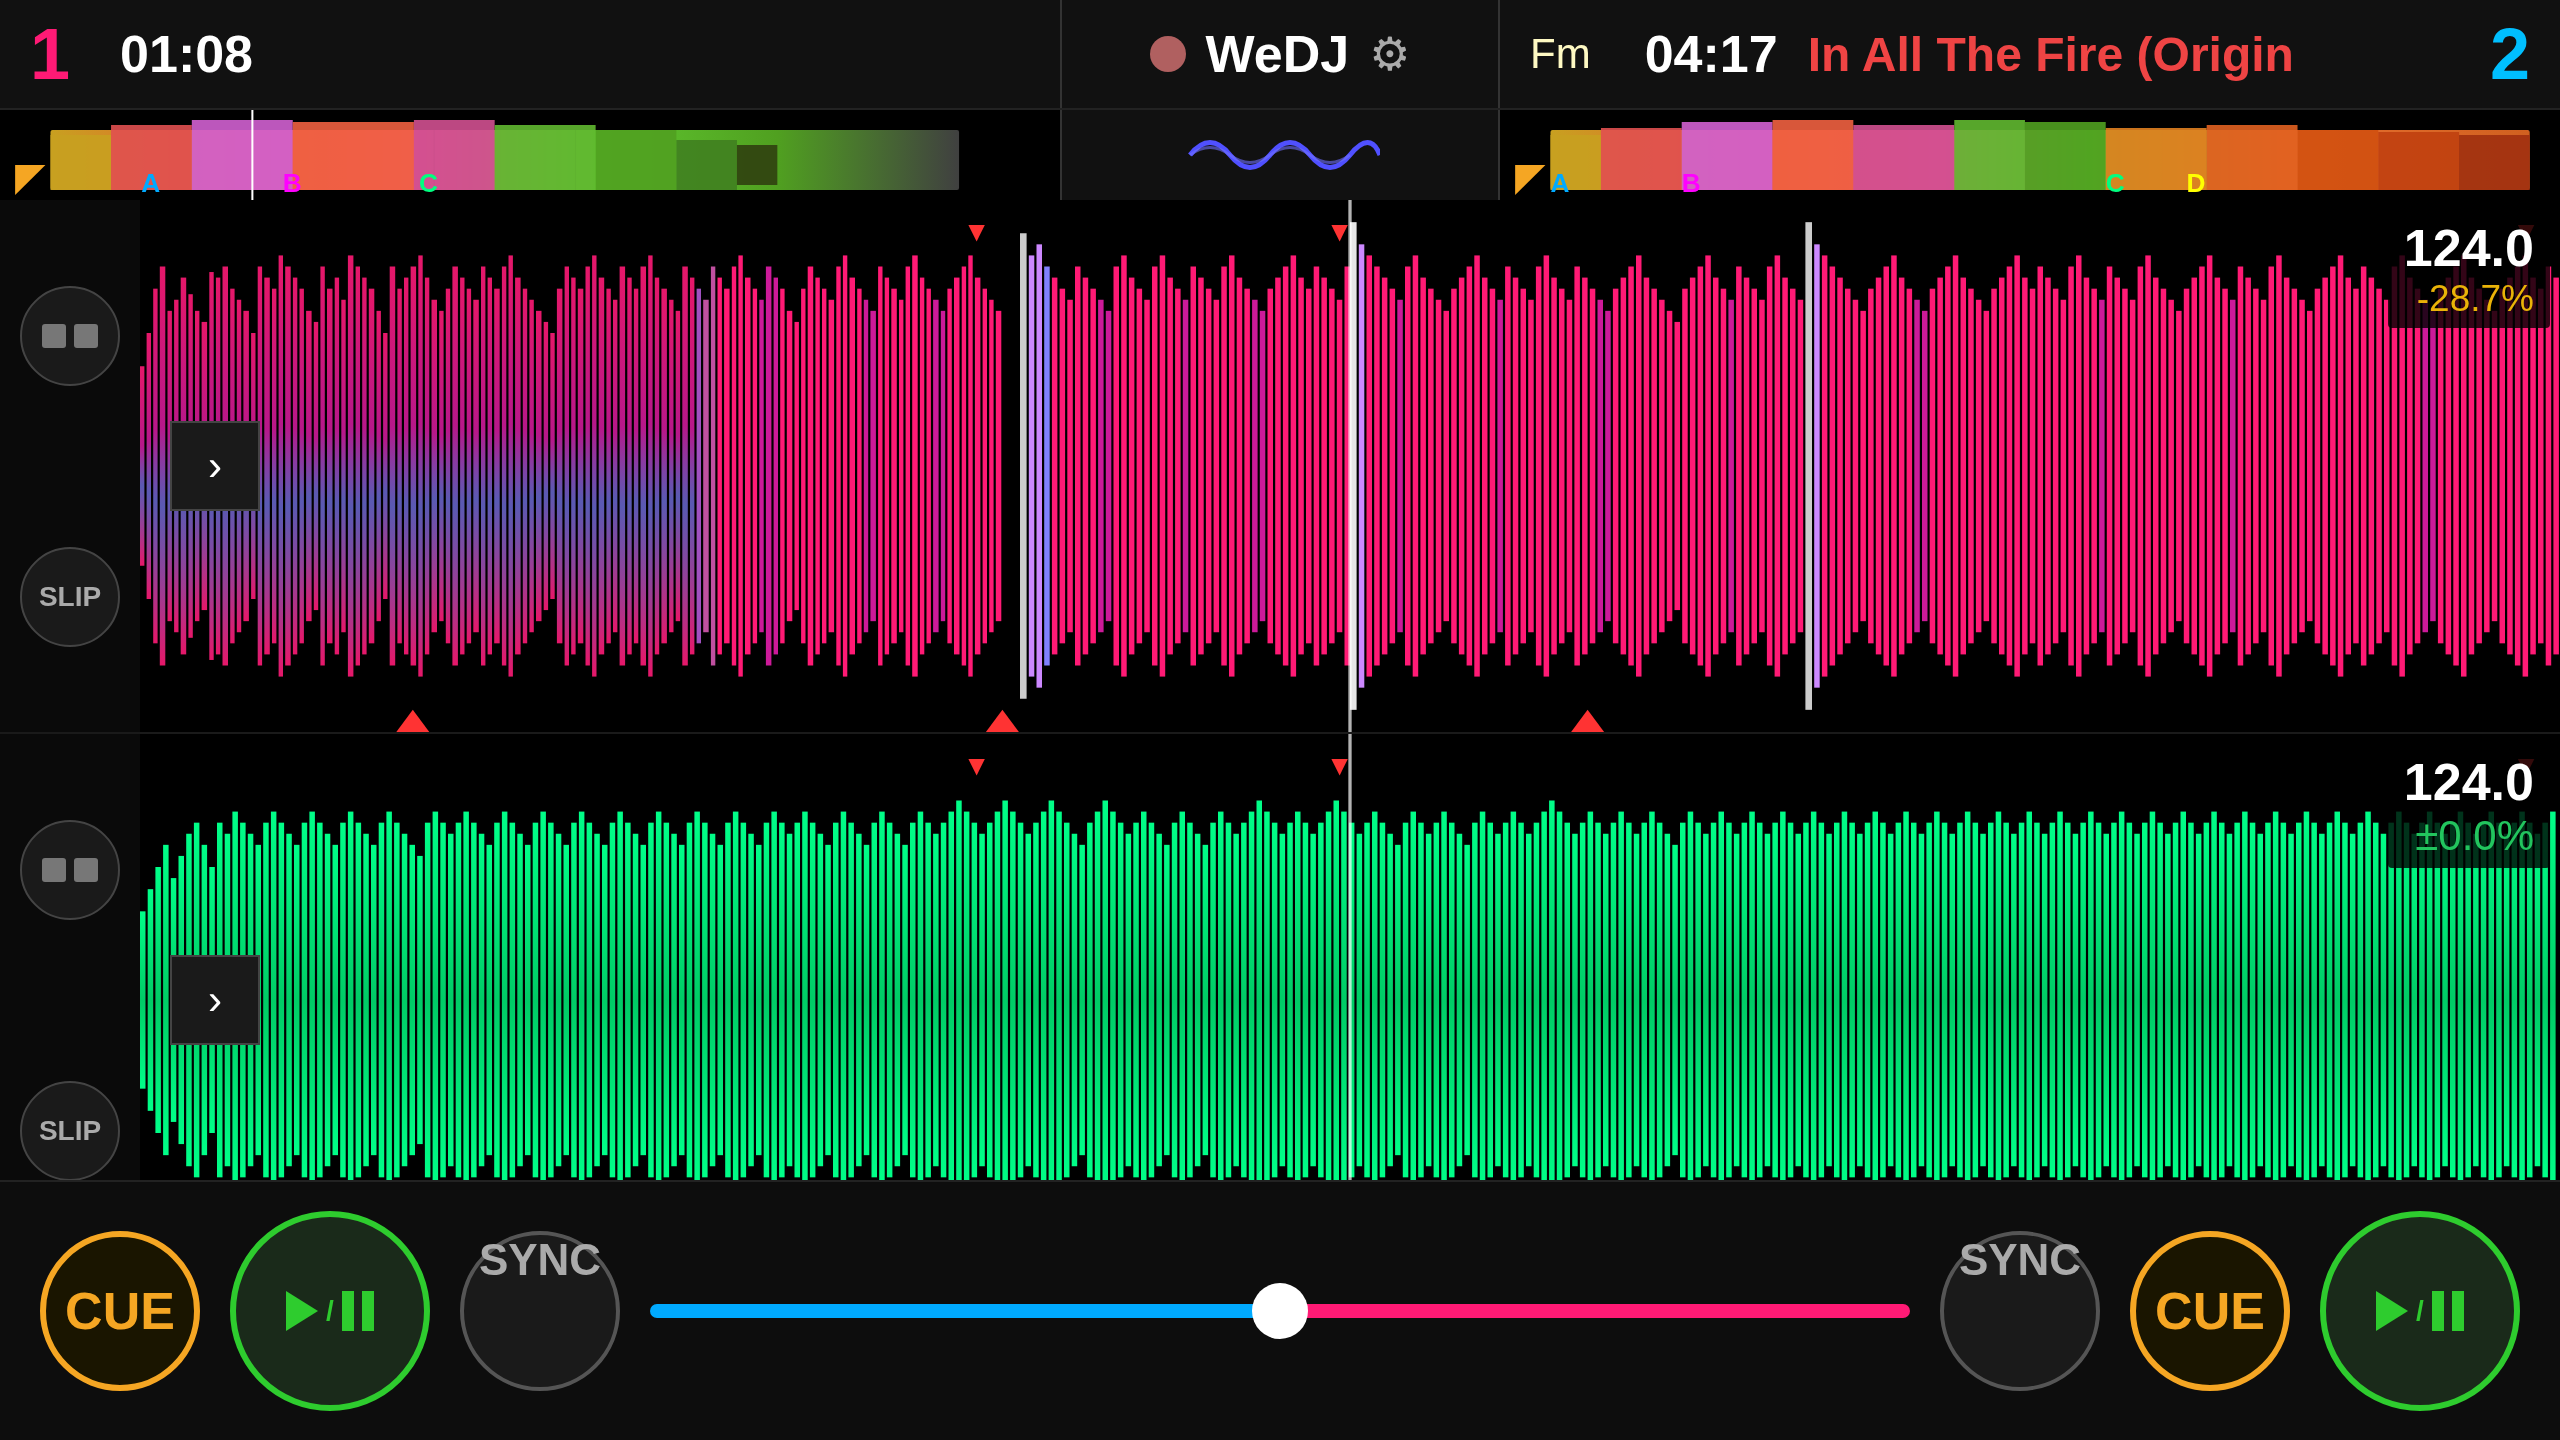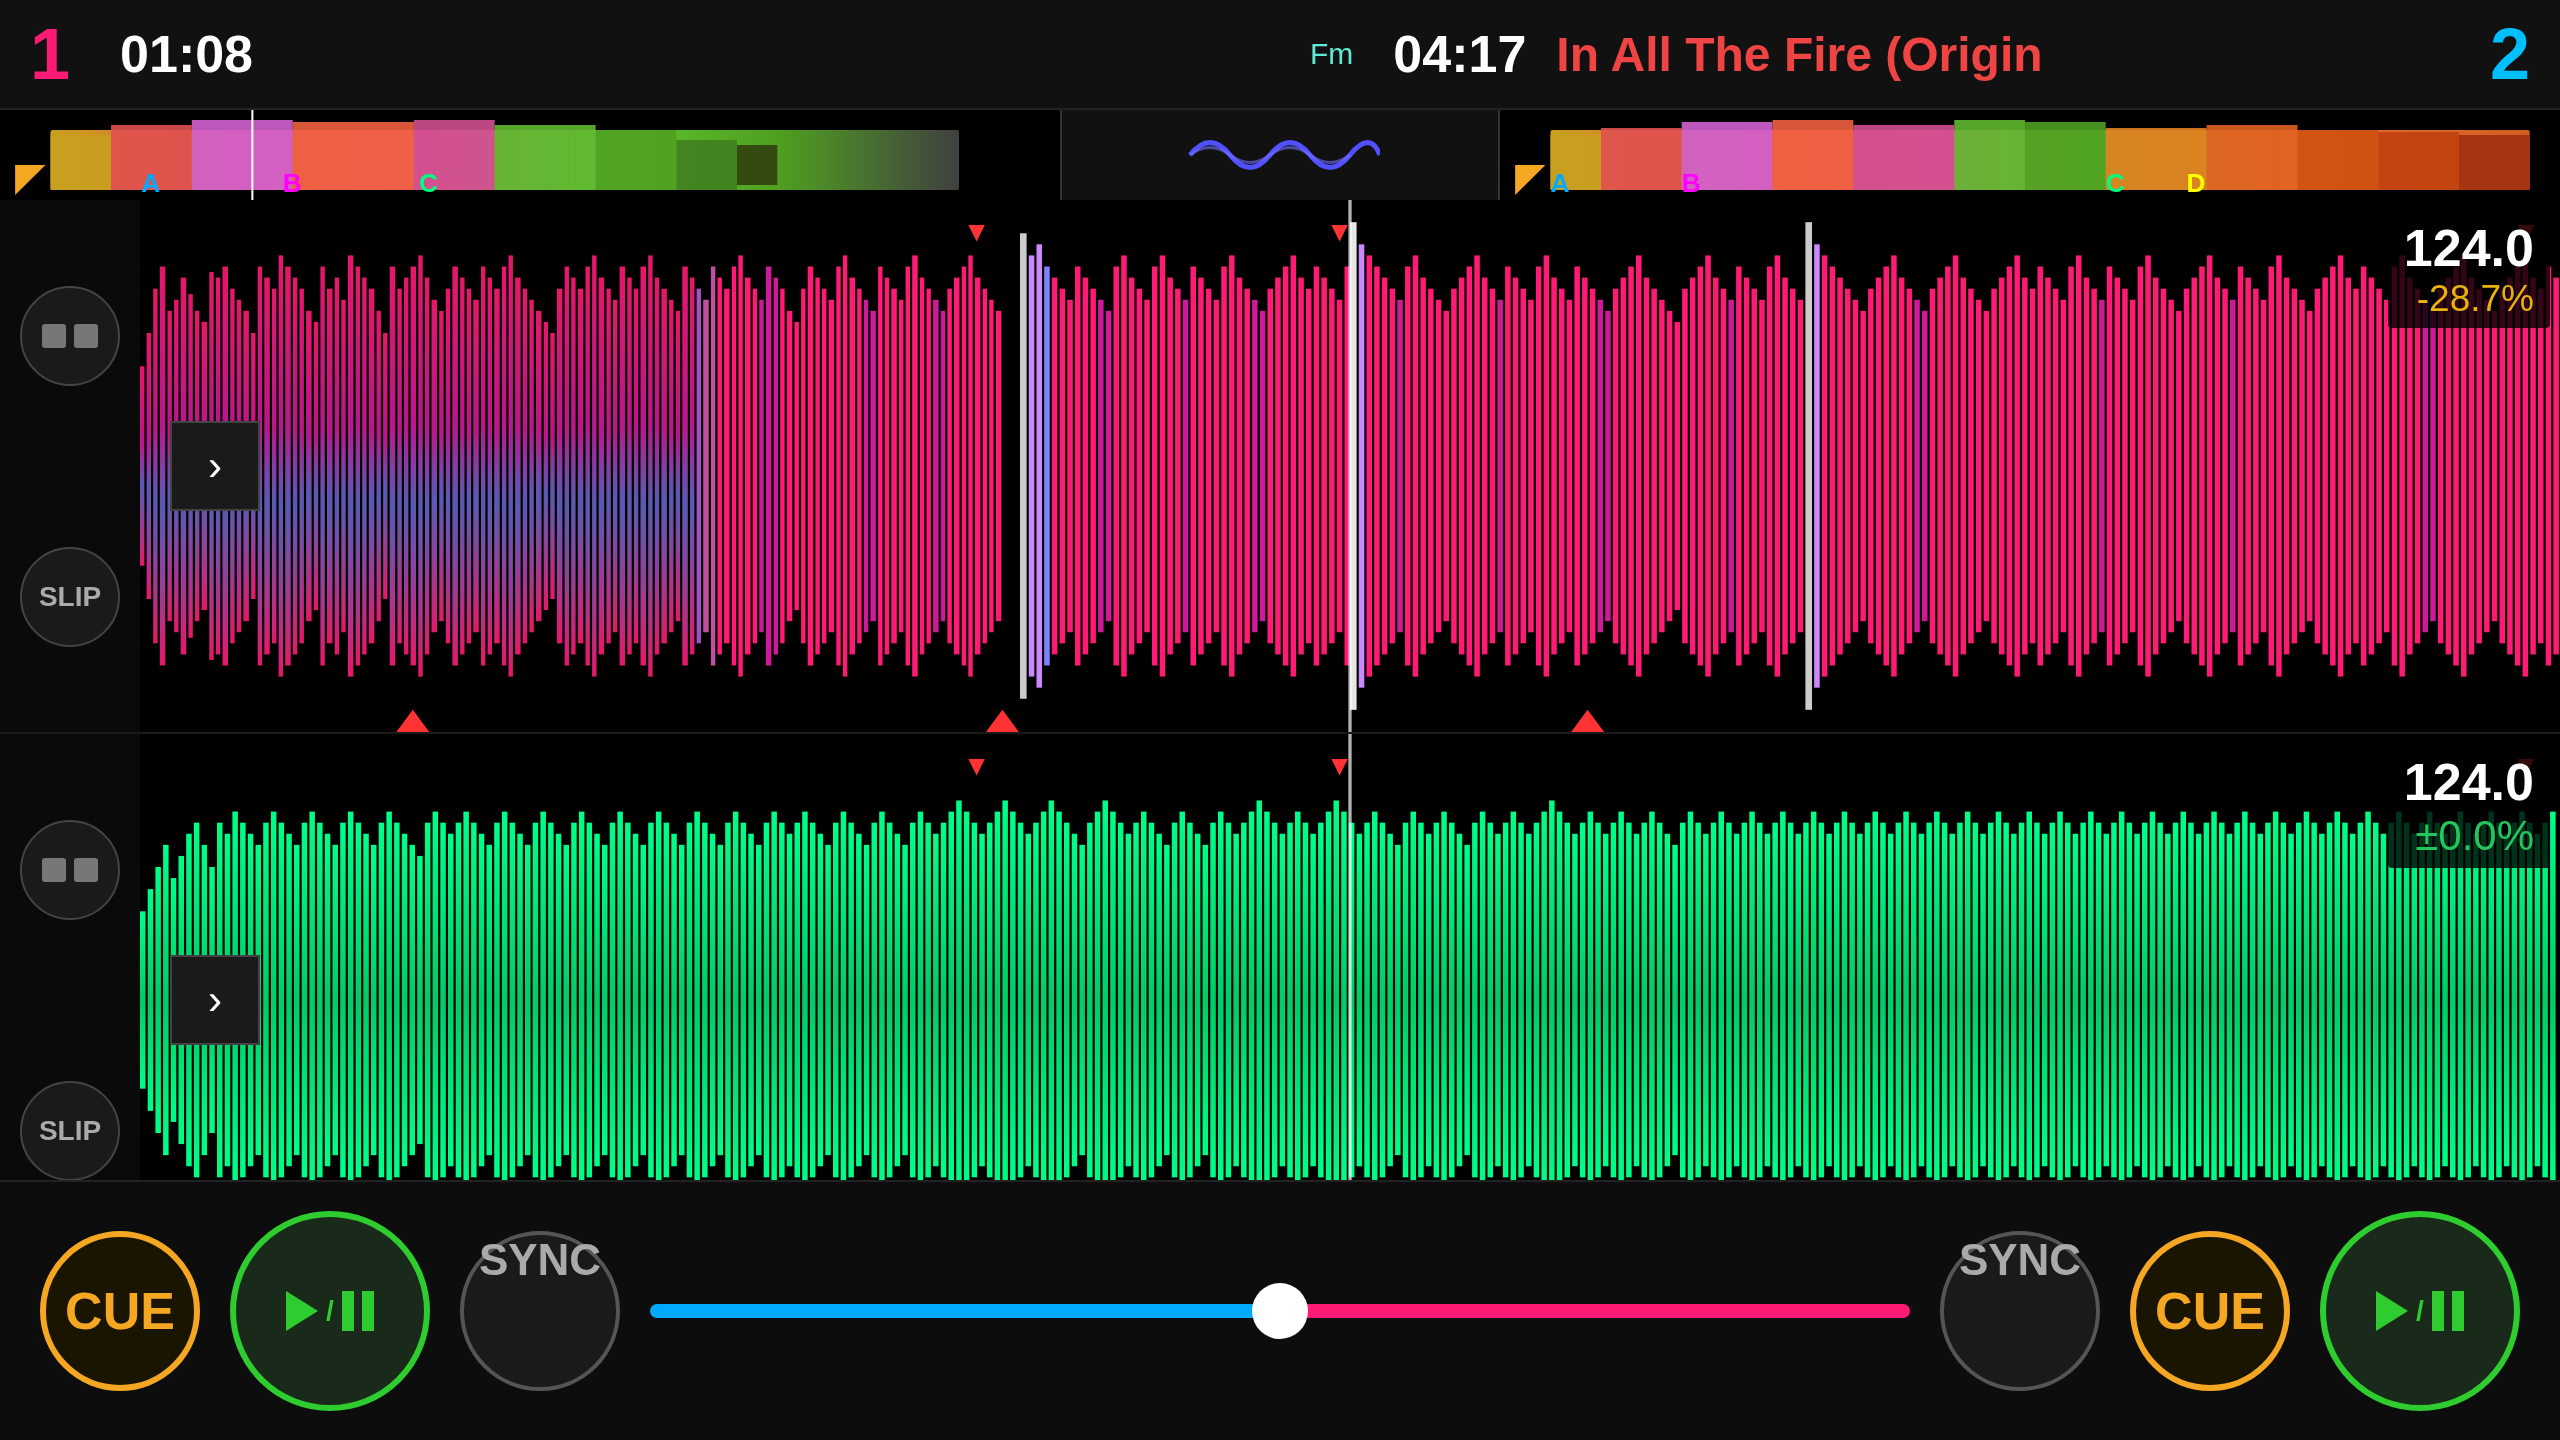--- a/index.html
+++ b/index.html
@@ -91,23 +91,23 @@
       font-weight: bold;
       color: white;
     }
 
     .gear-icon {
       font-size: 46px;
       color: #aaa;
     }
 
     .track-key {
-      font-size: 30px;
-      color: #5eead4;
-      margin-right: 10px;
+      font-size: 42px;
+      color: #fef9c3;
+      margin-right: 24px;
     }
 
     .right-track-title {
       font-size: 48px;
       font-weight: bold;
       color: #ef4444;
       flex: 1;
       white-space: nowrap;
       overflow: hidden;
     }
@@ -318,20 +318,27 @@
 </head>
 <body>
 
 <div class="header">
 
   <div class="deck-header">
     <span class="deck-number-left">1</span>
     <span class="track-time">01:08</span>
   </div>
 
+  <div class="center-panel">
+    <div class="wedj-top">
+      <div class="record-icon"></div>
+      <span class="wedj-label">WeDJ</span>
+      <span class="gear-icon">⚙</span>
+    </div>
+  </div>
 
   <div class="deck-header" style="justify-content: flex-end;">
     <span class="track-key">Fm</span>
     <span class="track-time">04:17</span>
     <span class="right-track-title">In All The Fire (Origin</span>
     <span class="deck-number-right">2</span>
   </div>
 </div>
 
 <div class="overview-section">

